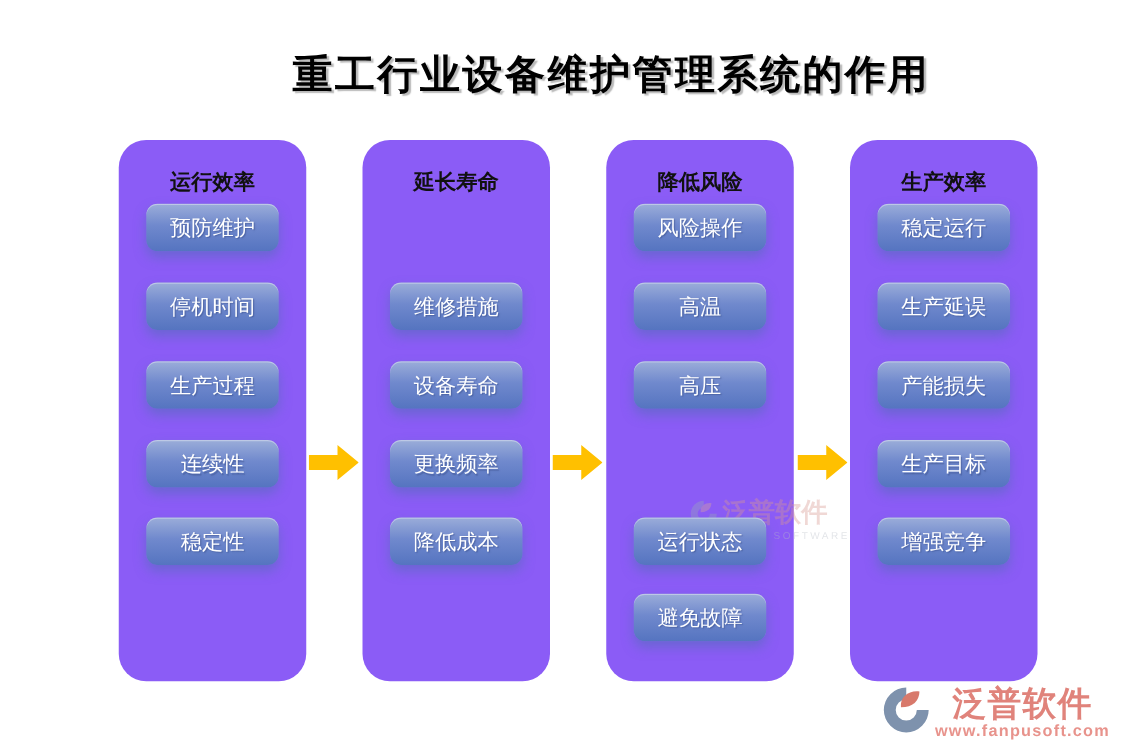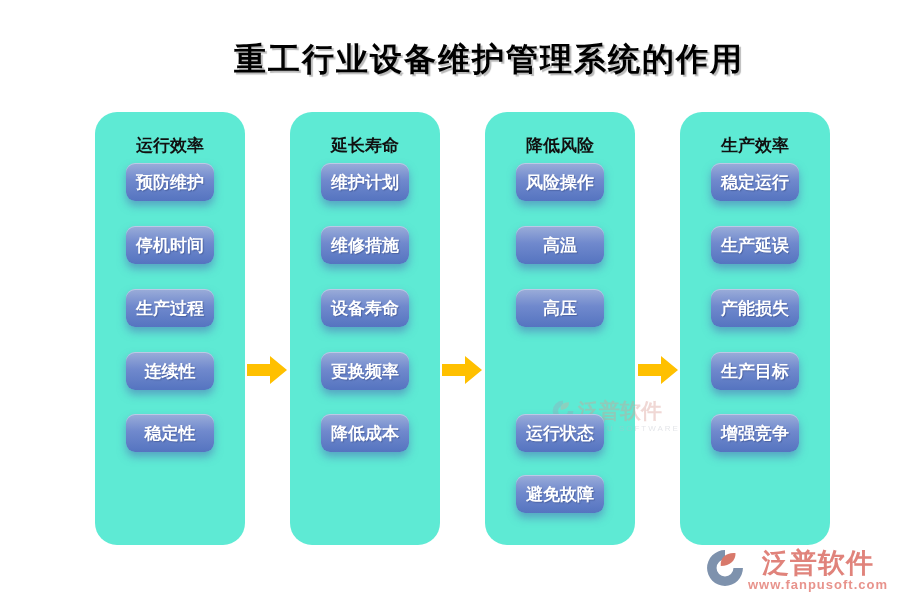--- a/index.html
+++ b/index.html
@@ -11,34 +11,34 @@
   .title{
     position:absolute;top:38px;left:0;width:900px;margin:0;
     text-align:center;font-family:"DejaVu Serif", serif;
     font-size:32px;font-weight:bold;color:#000;
     letter-spacing:2px;
     text-shadow:2px 2px 1px rgba(0,0,0,0.28);
     padding-left:39px;
   }
   .column{
     position:absolute;top:112px;width:150px;height:433px;
-    background:#5eead4;border-radius:22px;
+    background:#8b5cf6;border-radius:22px;
   }
   .col-1{left:95px}.col-2{left:290px}.col-3{left:485px}.col-4{left:680px}
   .col-header{
     position:absolute;top:22px;left:0;width:100%;margin:0;
     text-align:center;font-size:17px;font-weight:bold;color:#111;
   }
   .node{
     position:absolute;left:50%;transform:translateX(-50%);
-    width:88px;height:38px;border-radius:9px;z-index:2;
+    width:106px;height:38px;border-radius:9px;z-index:2;
     background:linear-gradient(180deg,#9badd9 0%,#7089cd 45%,#5574c0 100%);
     box-shadow:0 5px 9px rgba(80,110,180,0.55), inset 0 1px 0 rgba(255,255,255,0.35);
     display:flex;align-items:center;justify-content:center;
-    color:#ffffff;font-size:17px;font-weight:bold;
+    color:#ffffff;font-size:17px;font-weight:normal;
     text-shadow:1px 1px 1px rgba(60,80,140,0.6);
     white-space:nowrap;
   }
   .n1{top:51px}.n2{top:114px}.n3{top:177px}.n4{top:240px}.n5{top:302px}.n6{top:363px}
   .arrow{position:absolute;top:356px;width:40px;height:28px;z-index:2;}
   .arr-1{left:247px}.arr-2{left:442px}.arr-3{left:638px}
   .wm-center{
     position:absolute;left:552px;top:400px;width:150px;z-index:1;
     opacity:0.38;display:flex;align-items:flex-start;gap:4px;
     pointer-events:none;
@@ -63,21 +63,20 @@
   <h2 class="col-header">运行效率</h2>
   <div class="node n1">预防维护</div>
   <div class="node n2">停机时间</div>
   <div class="node n3">生产过程</div>
   <div class="node n4">连续性</div>
   <div class="node n5">稳定性</div>
 </section>
 
 <section class="column col-2">
   <h2 class="col-header">延长寿命</h2>
-  <div class="node n1">维护计划</div>
   <div class="node n2">维修措施</div>
   <div class="node n3">设备寿命</div>
   <div class="node n4">更换频率</div>
   <div class="node n5">降低成本</div>
 </section>
 
 <section class="column col-3">
   <h2 class="col-header">降低风险</h2>
   <div class="node n1">风险操作</div>
   <div class="node n2">高温</div>

